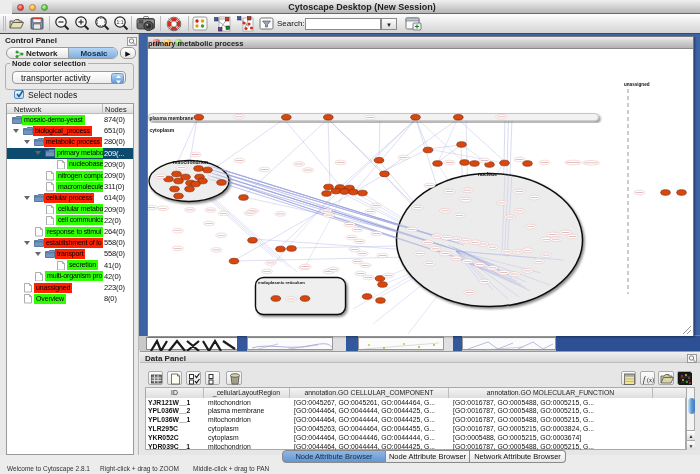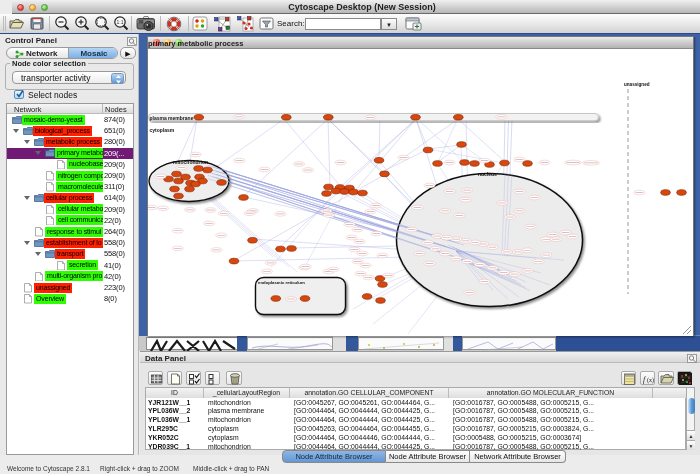--- a/index.html
+++ b/index.html
@@ -199,21 +199,21 @@
         </div>
         <div class="tree-row" style="top:32.4px;width:126px">
           <div class="arrow" style="left:17px"></div>
           <svg class="abs" style="left:27px;top:1.5px" width="10" height="8">
       <path d="M0.5 7.5 L0.5 1.5 L3.5 1.5 L4.5 0.5 L9.5 0.5 L9.5 7.5 Z" fill="#6f95c0" stroke="#3a567a" stroke-width="0.7"></path>
       <path d="M0.5 2.8 L9.5 2.8" stroke="#3a567a" stroke-width="0.5"></path>
           </svg>
           <div class="abs rlabel" style="left:37px;top:0.5px;height:10px;line-height:10.5px;max-width:59px;overflow:hidden">metabolic process</div>
           <div class="nodes" style="color:#111">280(0)</div>
         </div>
-        <div class="tree-row" style="top:43.599999999999994px;background:#701a75;width:144px">
+        <div class="tree-row" style="top:43.599999999999994px;background:#0c4a6e;width:144px">
           <div class="arrow" style="left:28px"></div>
           <svg class="abs" style="left:38px;top:1.5px" width="10" height="8">
       <path d="M0.5 7.5 L0.5 1.5 L3.5 1.5 L4.5 0.5 L9.5 0.5 L9.5 7.5 Z" fill="#6f95c0" stroke="#3a567a" stroke-width="0.7"></path>
       <path d="M0.5 2.8 L9.5 2.8" stroke="#3a567a" stroke-width="0.5"></path>
           </svg>
           <div class="abs glabel" style="left:48px;top:0.5px;height:10px;line-height:10.5px;max-width:48px;overflow:hidden">primary metabo</div>
           <div class="nodes" style="color:#fff">209(...</div>
         </div>
         <div class="tree-row" style="top:54.8px;width:126px">
           <svg class="abs" style="left:50px;top:1px" width="8" height="9.5">

